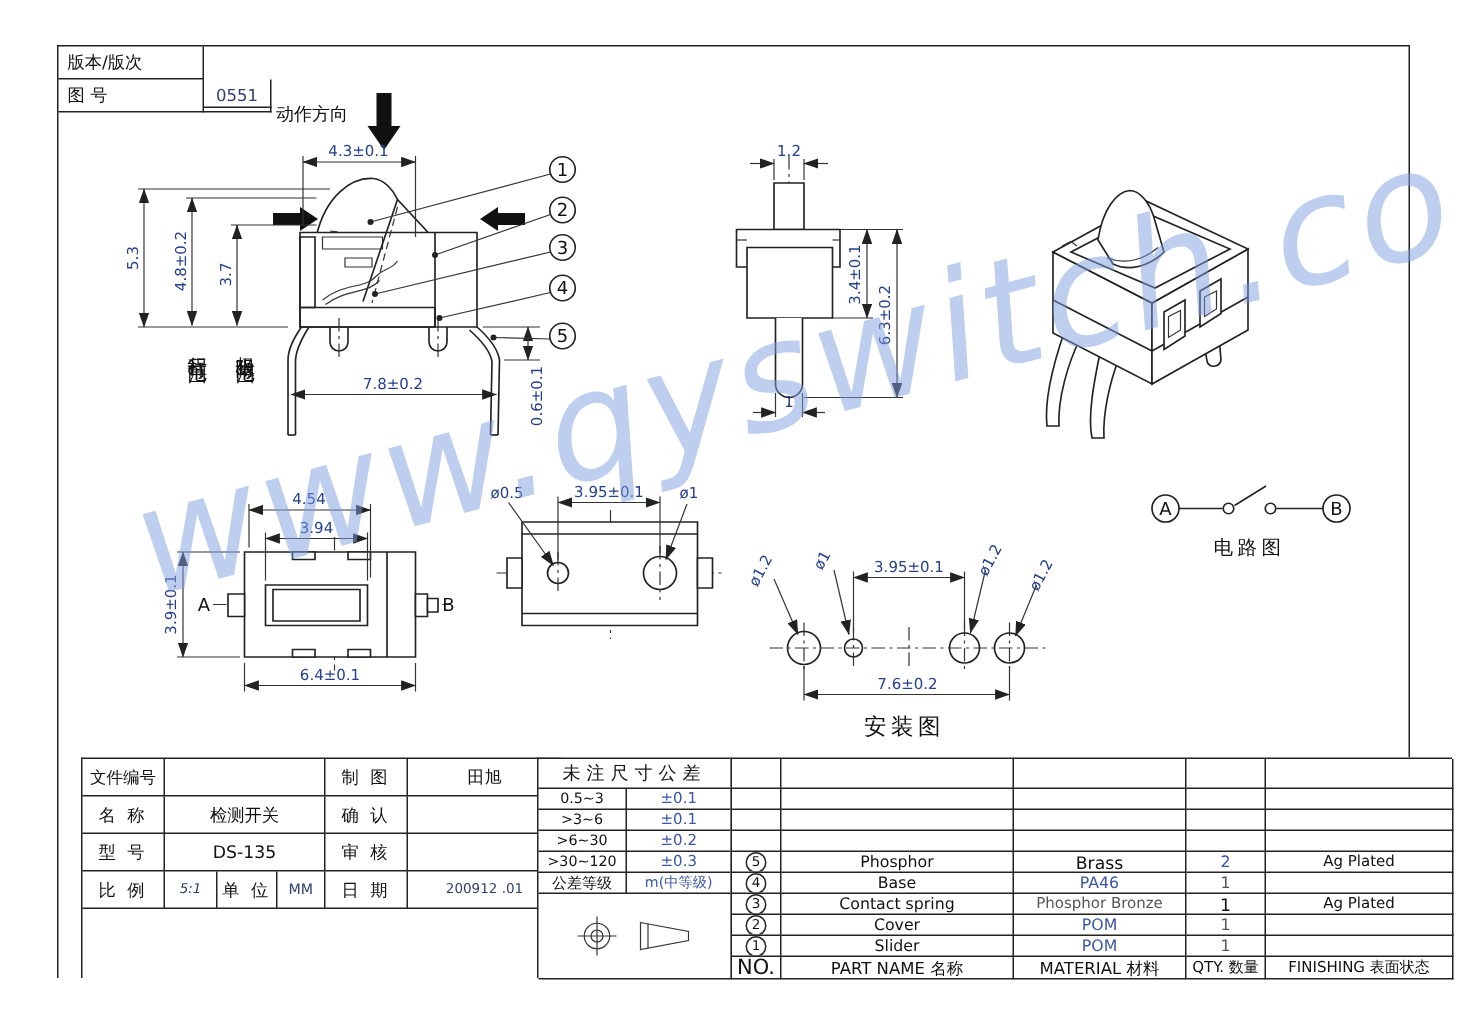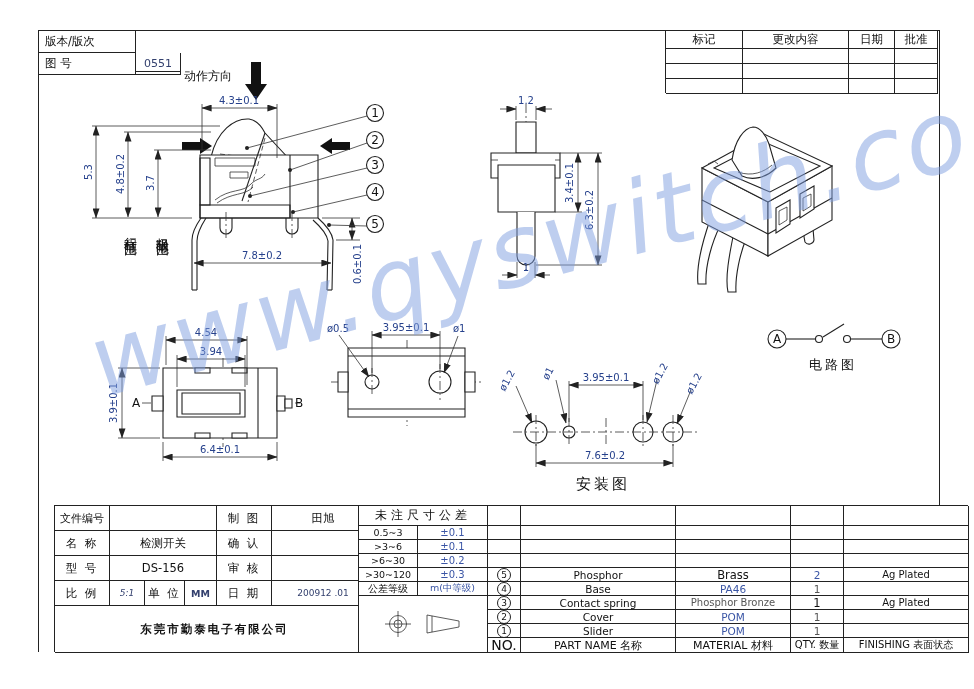--- a/index.html
+++ b/index.html
@@ -58,38 +58,20 @@
   <div class="frame" style="left:38px;top:30px;height:622px;border-left:1px solid #222;"></div>
   <div class="frame" style="left:939px;top:30px;height:475px;border-left:1px solid #222;"></div>
 
   <div class="tbl" style="left:38px;top:30px;width:142px;height:44px;grid-template-columns:97px 45px;grid-template-rows:22px 22px;">
     <div class="c left">版本/版次</div>
     <div class="c val" style="font-size:10px;margin-top:40px;">A/0</div>
     <div class="c left">图 号</div>
     <div class="c val" style="font-size:11px;">0551</div>
   </div>
 
-  <div class="tbl" style="left:665px;top:30px;width:272px;height:63px;grid-template-columns:77px 106px 46px 43px;grid-template-rows:18px 15px 15px 15px;">
-    <div class="c">标记</div>
-    <div class="c">更改内容</div>
-    <div class="c">日期</div>
-    <div class="c">批准</div>
-    <div class="c"></div>
-      <div class="c"></div>
-      <div class="c"></div>
-      <div class="c"></div>
-    <div class="c"></div>
-      <div class="c"></div>
-      <div class="c"></div>
-      <div class="c"></div>
-    <div class="c"></div>
-      <div class="c"></div>
-      <div class="c"></div>
-      <div class="c"></div>
-  </div>
 
   <svg style="left:80px;top:60px;z-index:2" width="330" height="245" viewBox="0 0 330 245">
 
     <text class="lbl" x="128" y="20" text-anchor="middle">动作方向</text>
     <g>
       <rect class="solidarrow" x="171" y="2" width="10" height="22"></rect>
       <polygon class="solidarrow" points="165,24 187,24 176,40"></polygon>
     </g>
 
     <g>
@@ -400,32 +382,31 @@
     <div class="c" style="grid-column:span 3"></div>
     <div class="c sp2">制 图</div>
     <div class="c">田旭</div>
 
     <div class="c sp2">名 称</div>
     <div class="c" style="grid-column:span 3">检测开关</div>
     <div class="c sp2">确 认</div>
     <div class="c"></div>
 
     <div class="c sp2">型 号</div>
-    <div class="c" style="grid-column:span 3">DS-156</div>
+    <div class="c" style="grid-column:span 3">DS-135</div>
     <div class="c sp2">审 核</div>
     <div class="c"></div>
 
     <div class="c sp2">比 例</div>
     <div class="c val" style="font-size:9px;font-style:italic;">5:1</div>
     <div class="c sp2">单 位</div>
-    <div class="c val" style="font-size:9.5px;font-weight:bold;">MM</div>
+    <div class="c val" style="font-size:9.5px;">MM</div>
     <div class="c sp2">日 期</div>
     <div class="c val" style="font-size:9px;">200912 .01</div>
 
-    <div class="c company" style="grid-column:span 6">东莞市勤泰电子有限公司</div>
   </div>
 
   <div class="tbl" style="left:358px;top:505px;width:129px;height:147px;grid-template-columns:59px 70px;grid-template-rows:20px 14px 14px 14px 14px 14px 57px;">
     <div class="c" style="grid-column:span 2;font-size:12px;letter-spacing:4px;font-family:Liberation Serif, serif;">未注尺寸公差</div>
     <div class="c" style="font-size:9.5px">0.5~3</div>
     <div class="c blue" style="font-size:10px">±0.1</div>
     <div class="c" style="font-size:9.5px">&gt;3~6</div>
     <div class="c blue" style="font-size:10px">±0.1</div>
     <div class="c" style="font-size:9.5px">&gt;6~30</div>
     <div class="c blue" style="font-size:10px">±0.2</div>

